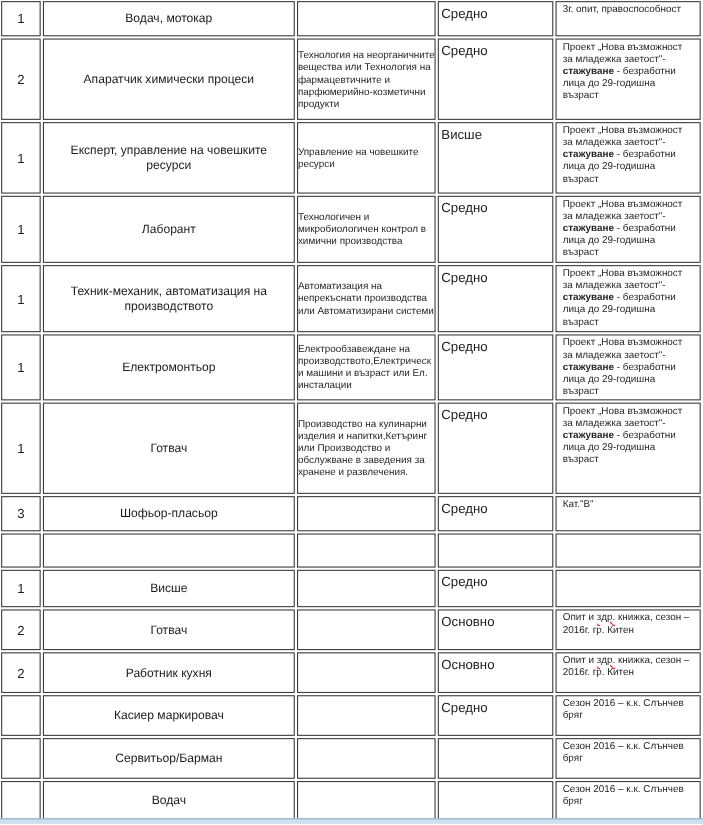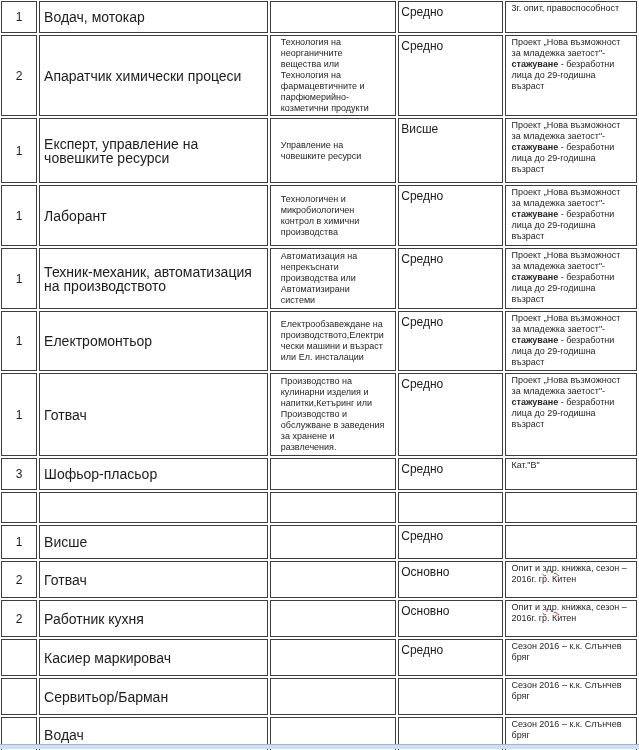--- a/index.html
+++ b/index.html
@@ -10,23 +10,23 @@
   .page{position:relative;width:639px;height:750px;background:#fff;}
   table.jobs{
     border-collapse:separate;border-spacing:2px;table-layout:fixed;
     margin:-1px 0 0 -1px;width:640px;
   }
   td{
     border:1px solid #3d3d3d;background:#fff;vertical-align:middle;
     overflow:hidden;
   }
   td.c-count{text-align:center;font-size:12px;}
-  td.c-pos{font-size:14px;line-height:14px;padding:1px 4px;}
+  td.c-pos{font-size:11px;line-height:14px;padding:1px 4px;text-align:center;}
   td.c-spec{
-    font-size:9px;line-height:11px;padding:1px 10px;
+    font-size:9px;line-height:11px;padding:1px 0;
     word-wrap:break-word;overflow-wrap:break-word;color:#262626;
   }
   td.c-edu{vertical-align:top;font-size:12px;padding:3px 2px;}
   td.c-notes{
     vertical-align:top;font-size:9px;line-height:11px;padding:1px 6px;
     word-wrap:break-word;overflow-wrap:break-word;color:#262626;
   }
   .seg-bold{font-weight:bold;text-align:center;}
   .seg-misspell{
     text-decoration-line:underline;

